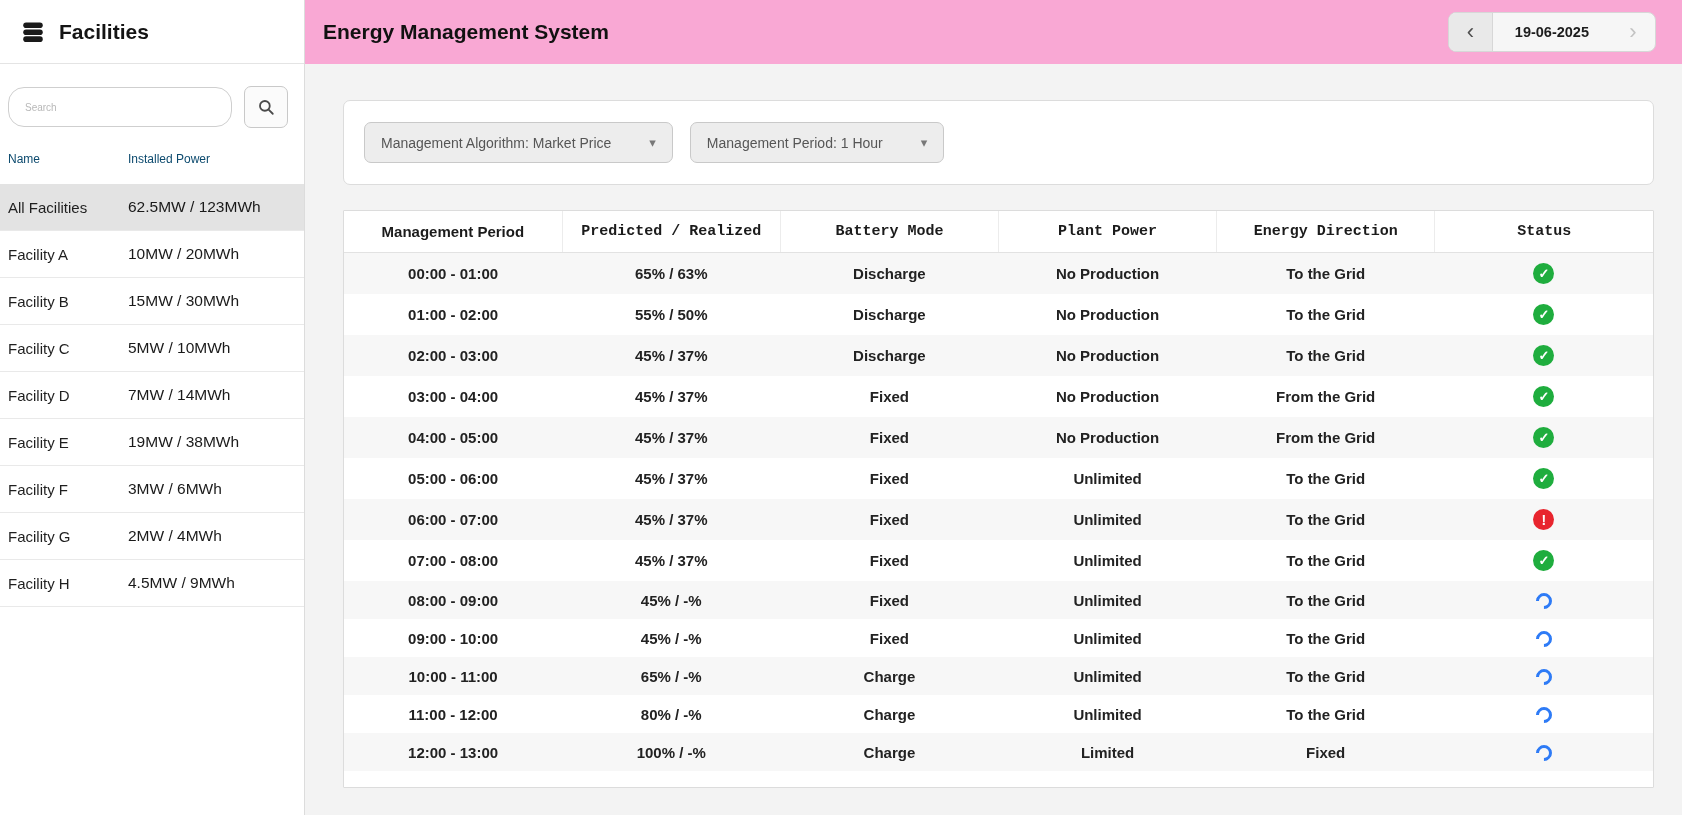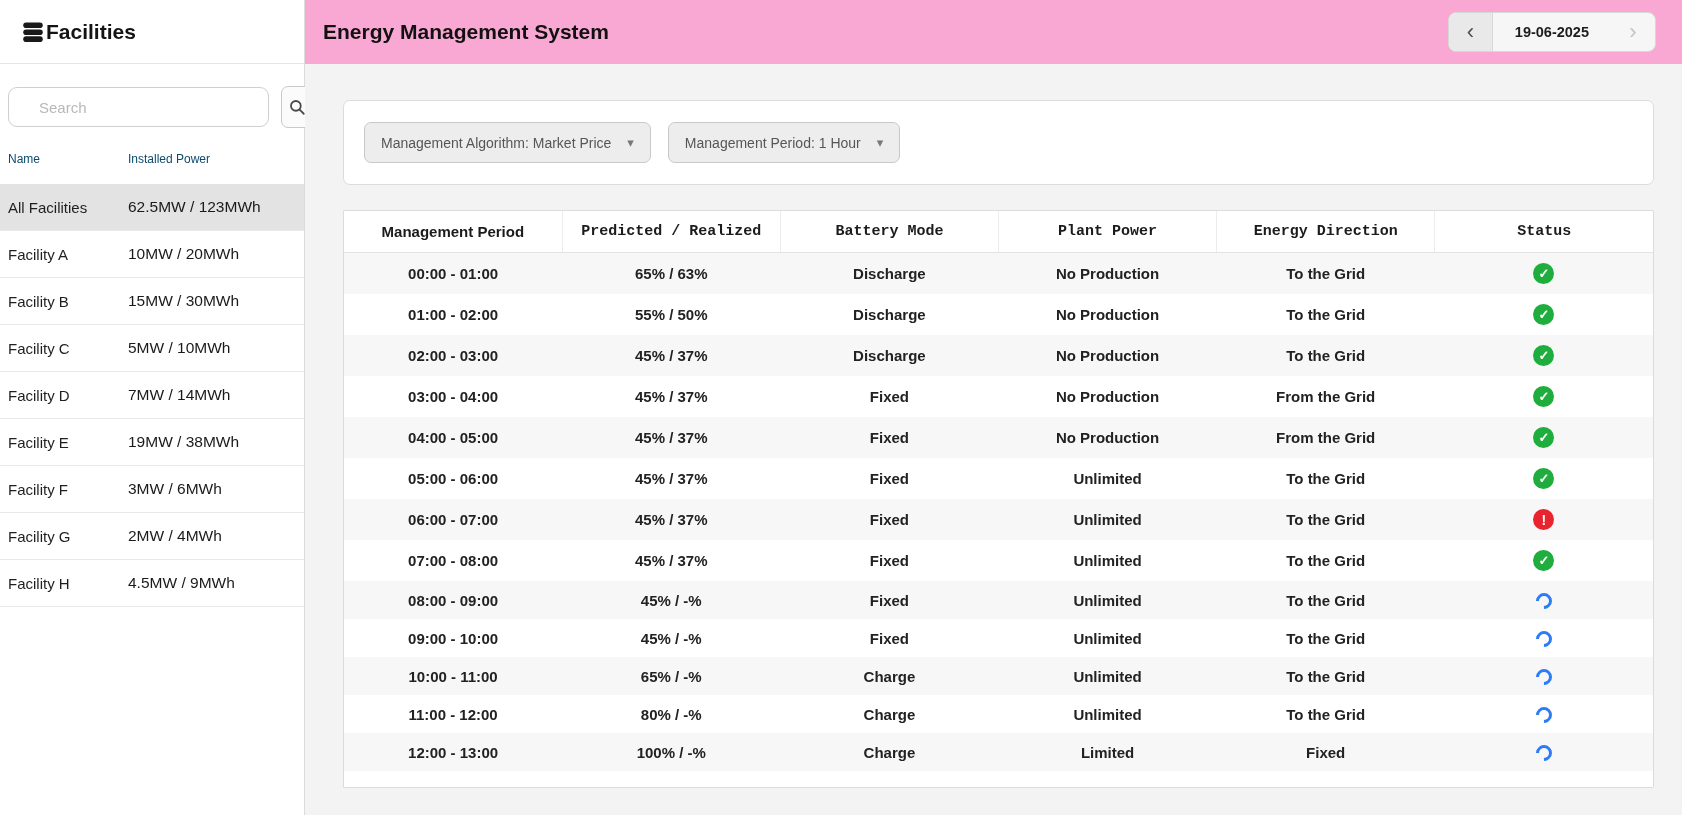--- a/index.html
+++ b/index.html
@@ -5,24 +5,24 @@
   * { box-sizing: border-box; }
   html,body { margin:0; padding:0; }
   body {
     width:1682px; height:815px; overflow:hidden;
     display:flex; background:#fff;
     font-family:"Liberation Sans", sans-serif;
   }
 
   
   .sidebar { width:305px; min-width:305px; background:#fff; border-right:1px solid #dcdcdc; display:flex; flex-direction:column; }
-  .sidebar-header { height:64px; min-height:64px; display:flex; align-items:center; padding:0 20px; border-bottom:1px solid #e4e4e4; }
+  .sidebar-header { height:64px; min-height:64px; display:flex; align-items:center; gap:13px; padding:0 20px; border-bottom:1px solid #e4e4e4; }
   .sidebar-title { font-size:21px; font-weight:700; color:#141414; }
   .search-row { display:flex; gap:12px; align-items:center; padding:22px 16px 8px 8px; }
-  .search-input { flex:1; height:40px; border:1px solid #cfcfcf; border-radius:9px; padding:0 30px; font-size:15px; color:#333; outline:none; background:#fff; }
+  .search-input { flex:1; height:40px; border:1px solid #cfcfcf; border-radius:16px; padding:0 16px; font-size:10px; color:#333; outline:none; background:#fff; }
   .search-input::placeholder { color:#b8b8b8; }
   .search-btn { width:44px; height:42px; border:1px solid #c9c9c9; border-radius:7px; background:#fbfbfb; display:flex; align-items:center; justify-content:center; cursor:pointer; }
   .sidebar-cols { display:grid; grid-template-columns:120px 1fr; padding:16px 10px 6px 8px; color:#0c4a6e; font-size:12px; }
   .facility-list { flex:1; overflow:hidden; }
   .facility-row { display:grid; grid-template-columns:120px 1fr; align-items:center; height:47px; padding:0 10px 0 8px; border-bottom:1px solid #e9e9e9; font-size:15px; color:#1f1f1f; cursor:pointer; }
   .facility-row.selected { background:#e3e3e3;margin-top:12px; }
   .facility-name { font-size:15px; }
   .facility-power { font-size:15.5px; color:#1a1a1a; }
 
   
@@ -31,21 +31,21 @@
   .page-title { font-size:21px; font-weight:700; color:#111; }
 
   .date-control { display:flex; align-items:center; height:40px; background:#f6f6f6; border:1px solid #d7d7d7; border-radius:8px; overflow:hidden; }
   .date-prev { width:44px; height:100%; background:#e9e9e9; border:none; border-right:1px solid #d7d7d7; display:flex; align-items:center; justify-content:center; font-size:22px; color:#4f4f4f; cursor:pointer; font-family:inherit; }
   .date-label { padding:0 22px; font-size:14.5px; font-weight:700; color:#1d1d1d; cursor:pointer; }
   .date-next { width:44px; height:100%; background:transparent; border:none; display:flex; align-items:center; justify-content:center; font-size:22px; color:#c3c3c3; cursor:pointer; font-family:inherit; }
 
   .content { flex:1; background:#f3f3f3; padding:36px 28px 20px 38px; overflow:hidden; }
 
   .filter-card { background:#fff; border:1px solid #dcdcdc; border-radius:7px; padding:21px 20px; display:flex; gap:17px; margin-bottom:25px; }
-  .dropdown { display:inline-flex; align-items:center; gap:16px; height:41px; padding:0 16px; background:#ededed; border:1px solid #c9c9c9; border-radius:7px; font-size:14px; color:#565656; cursor:pointer; font-family:inherit; }
+  .dropdown { display:inline-flex; align-items:center; gap:38px; height:41px; padding:0 16px; background:#ededed; border:1px solid #c9c9c9; border-radius:7px; font-size:14px; color:#565656; cursor:pointer; font-family:inherit; }
   .caret { font-size:13px; color:#787878; line-height:1; }
 
   .table-card { background:#fff; border:1px solid #dcdcdc; border-radius:1px; padding-bottom:16px; overflow:hidden; }
   table { width:100%; border-collapse:collapse; table-layout:fixed; }
   thead th { padding:12px 8px; font-size:15px; font-weight:700; color:#1b1b1b; text-align:center; border-bottom:1px solid #e2e2e2; background:#fff; }
   thead th + th { border-left:1px solid #ececec;font-family:Liberation Mono, monospace; }
   tbody td { padding:10px 8px; font-size:15px; font-weight:600; color:#222; text-align:center; }
   tbody tr:nth-child(odd) { background:#f7f7f7; }
 
   .status-icon { display:inline-flex; width:21px; height:21px; border-radius:50%; align-items:center; justify-content:center; vertical-align:middle; }

